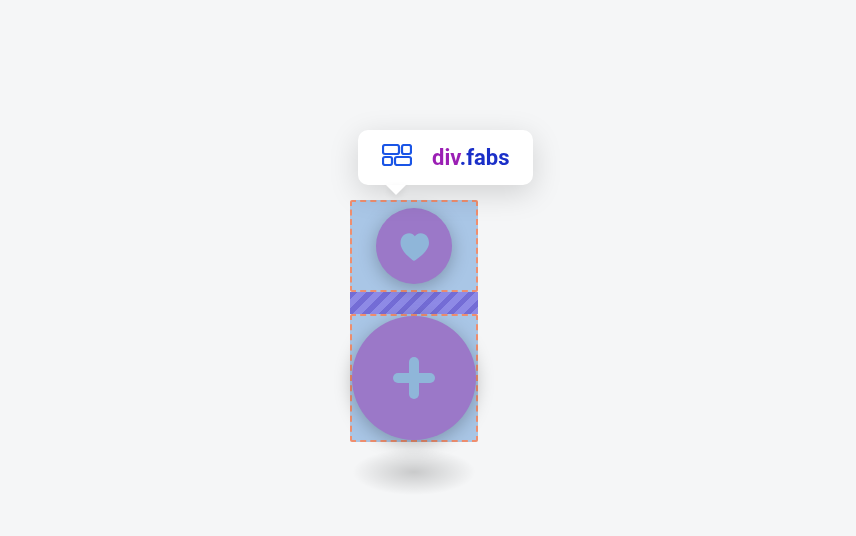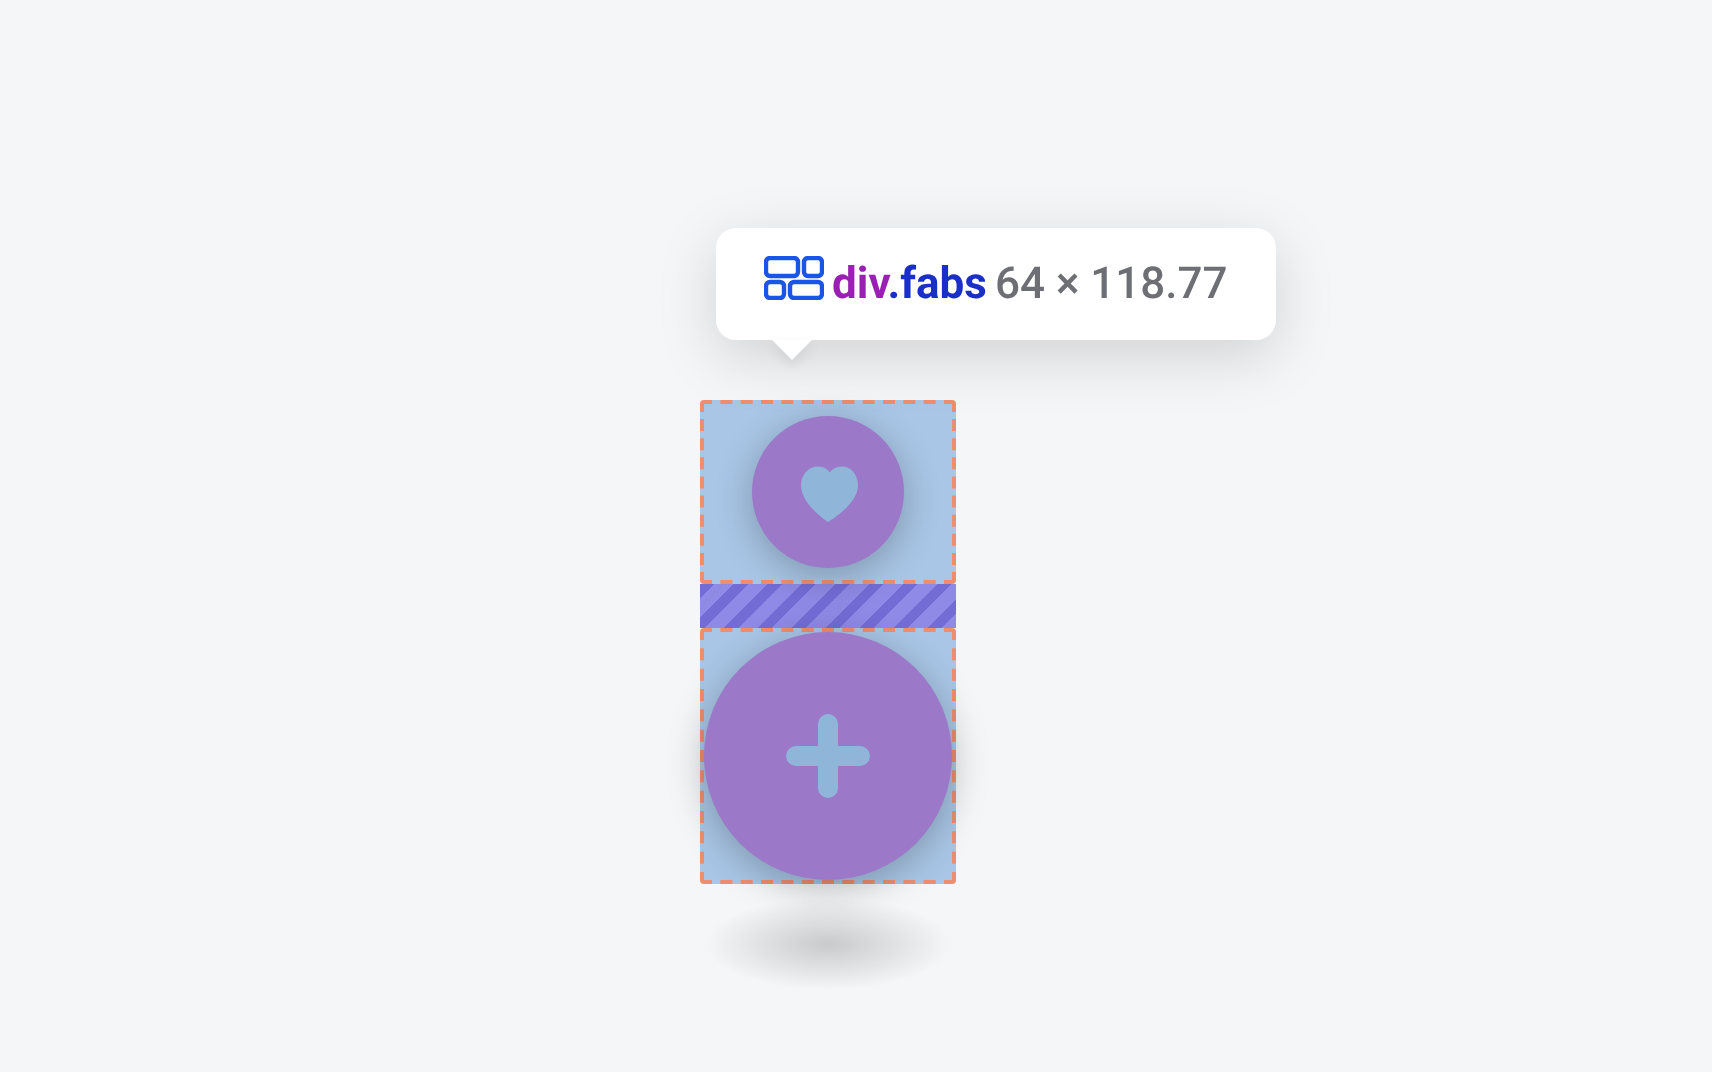--- a/index.html
+++ b/index.html
@@ -51,28 +51,28 @@
     left:350px; top:448px;
     width:128px; height:48px;
     border-radius:50%;
     background:radial-gradient(ellipse at center, rgba(0,0,0,0.18) 0%, rgba(0,0,0,0) 68%);
     pointer-events:none;
   }
 
   
   .tooltip{
     position:absolute;
-    left:358px; top:114px;
+    left:358px; top:130px;
     background:#ffffff;
     border-radius:10px;
     padding:14px 24px;
     box-shadow:0 8px 30px rgba(0,0,0,0.15);
     display:flex;
     align-items:center;
-    gap:4px;
+    gap:20px;
     font-size:22px;
     white-space:nowrap;
   }
   .tooltip:after{
     content:"";
     position:absolute;
     left:28px; top:100%;
     border:10px solid transparent;
     border-top-color:#fff;
     filter:drop-shadow(0 3px 3px rgba(0,0,0,0.08));
@@ -114,16 +114,15 @@
       <svg class="el-icon" viewBox="0 0 30 22">
         <rect x="1" y="1" width="16" height="9" rx="2"></rect>
         <rect x="20" y="1" width="9" height="9" rx="2"></rect>
         <rect x="1" y="13" width="9" height="8" rx="2"></rect>
         <rect x="13" y="13" width="16" height="8" rx="2"></rect>
       </svg>
     </span>
     <span>
       <span class="el-tag">div</span><span class="el-class">.fabs</span>
     </span>
-    <span class="el-dims">64 × 118.77</span>
   </div>
 
 </div>
 
 </body></html>

